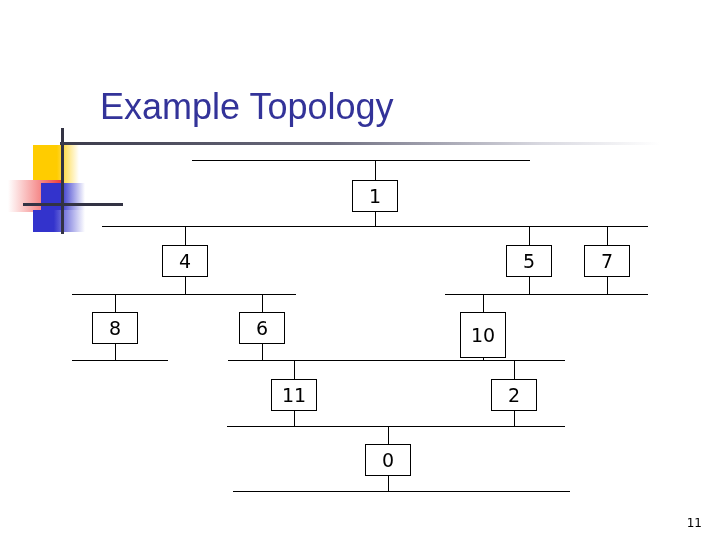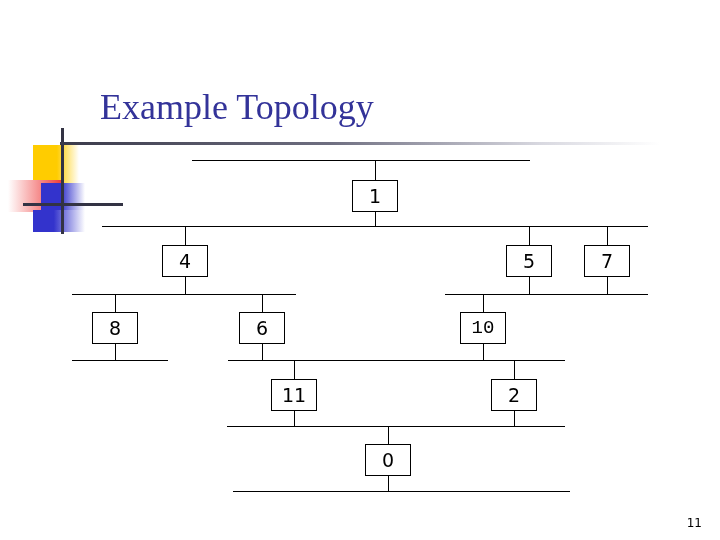--- a/index.html
+++ b/index.html
@@ -73,21 +73,21 @@
     background: #333344;
   }
 
   
   #page-title {
     position: absolute;
     left: 100px;
     top: 86px;
     font-size: 36px;
     color: #333399;
-    font-family: Liberation Serif, serif;
+    font-family: Liberation Sans, sans-serif;
     letter-spacing: 0px;
     white-space: nowrap;
   }
   #title-rule {
     position: absolute;
     left: 60px;
     top: 142px;
     width: 600px;
     height: 3px;
     background: linear-gradient(to right, #3a3a4a 0%, #6e6e80 45%, #d8d8e0 80%, #ffffff 100%);
@@ -177,19 +177,19 @@
     <div class="stem" style="left: 514px; top: 360px; height: 19px;"></div>
     <div class="stem" style="left: 514px; top: 411px; height: 15px;"></div>
     <div class="stem" style="left: 388px; top: 426px; height: 18px;"></div>
     <div class="stem" style="left: 388px; top: 476px; height: 15px;"></div>
     <div class="node" style="left: 352px; top: 180px; width: 46px; height: 32px;">1</div>
     <div class="node" style="left: 162px; top: 245px; width: 46px; height: 32px;">4</div>
     <div class="node" style="left: 506px; top: 245px; width: 46px; height: 32px;">5</div>
     <div class="node" style="left: 584px; top: 245px; width: 46px; height: 32px;">7</div>
     <div class="node" style="left: 92px; top: 312px; width: 46px; height: 32px;">8</div>
     <div class="node" style="left: 239px; top: 312px; width: 46px; height: 32px;">6</div>
-    <div class="node" style="left: 460px; top: 312px; width: 46px; height: 32px; font-family: Liberation Mono, monospace;">10</div>
+    <div class="node" style="left: 460px; top: 312px; width: 46px; height: 46px;">10</div>
     <div class="node" style="left: 271px; top: 379px; width: 46px; height: 32px;">11</div>
     <div class="node" style="left: 491px; top: 379px; width: 46px; height: 32px;">2</div>
     <div class="node" style="left: 365px; top: 444px; width: 46px; height: 32px;">0</div>
   </div>
 
 <div id="page-number">11</div>
 
 </body></html>

